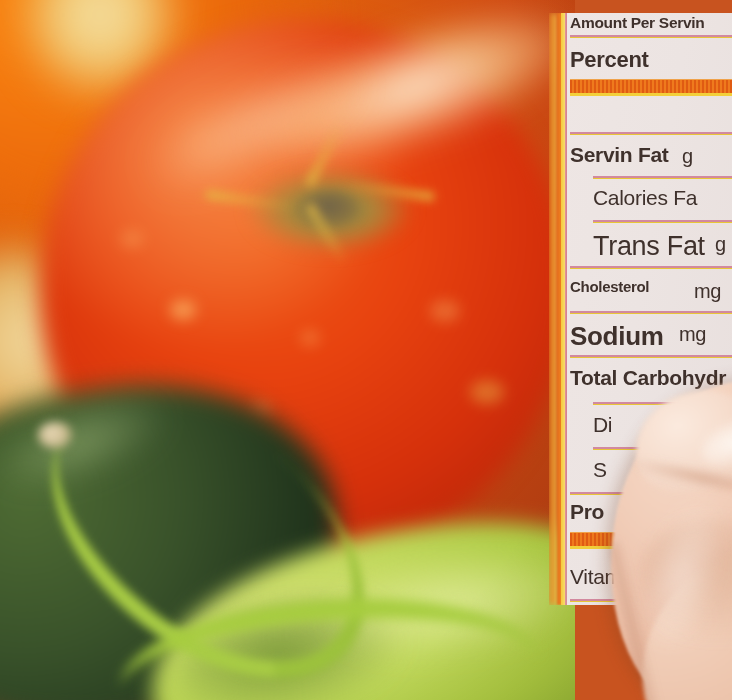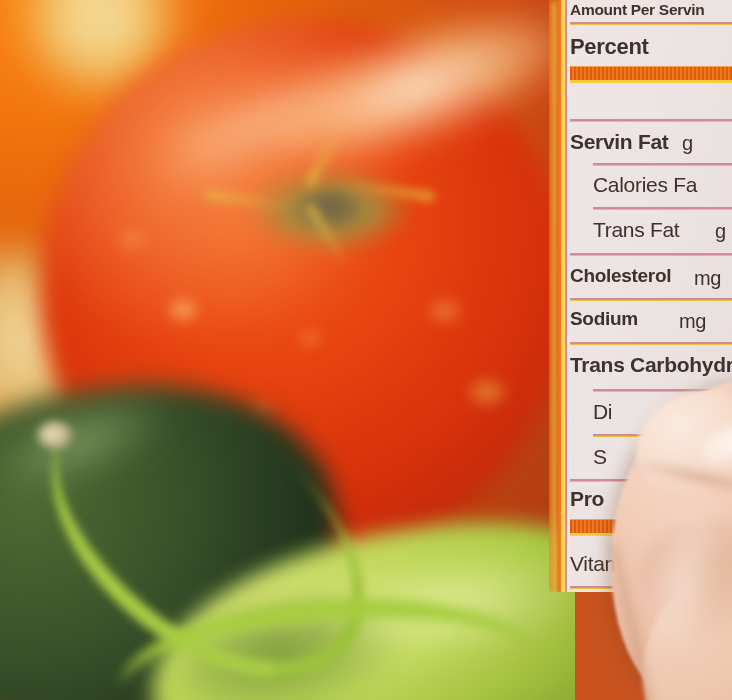--- a/index.html
+++ b/index.html
@@ -141,21 +141,21 @@
 
   
   .veil{
     position:absolute;inset:0;
     background:radial-gradient(120% 110% at 30% 40%, rgba(255,255,255,0) 60%, rgba(60,20,0,.18) 100%);
     pointer-events:none;
   }
 
   
   .label-panel{
-    position:absolute;right:0;top:0;width:183px;height:592px;
+    position:absolute;right:0;top:13px;width:183px;height:592px;
     overflow:hidden;
   }
   
   .edge-blur{position:absolute;left:0;top:0;width:9px;height:100%;
     background:linear-gradient(90deg,#d8741f 0%, #e98a24 40%, #f0b53c 75%, #f5d67a 100%);
     filter:blur(3px);}
   .edge-orange{position:absolute;left:8px;top:0;width:5px;height:100%;
     background:linear-gradient(90deg,#e7681a,#f08a22);filter:blur(1px);}
   .edge-yellow{position:absolute;left:12px;top:0;width:5px;height:100%;
     background:linear-gradient(90deg,#f6c93a,#f8e07a);filter:blur(.6px);}
@@ -323,48 +323,48 @@
 
       <div class="row" style="top:173px;">
         <div class="txt" style="left:23px;top:0;font-size:21px;">Calories Fa</div>
       </div>
       <div class="rule" style="left:23px;right:0;top:207px;">
         <div class="pink"></div>
           <div class="yel"></div>
       </div>
 
       <div class="row" style="top:218px;">
-        <div class="txt" style="left:23px;top:0;font-size:21px;">Trans  Fat</div>
+        <div class="txt" style="left:23px;top:0;font-size:27px;">Trans  Fat</div>
         <div class="txt" style="left:145px;top:2px;font-size:20px;">g</div>
       </div>
       <div class="rule" style="left:0;right:0;top:253px;">
         <div class="pink"></div>
           <div class="yel"></div>
       </div>
 
       <div class="row" style="top:265px;">
-        <div class="txt bold" style="left:0;top:0;font-size:19px;">Cholesterol</div>
+        <div class="txt bold" style="left:0;top:0;font-size:15px;">Cholesterol</div>
         <div class="txt" style="left:124px;top:2px;font-size:20px;">mg</div>
       </div>
       <div class="rule" style="left:0;right:0;top:298px;">
         <div class="pink"></div>
           <div class="yel"></div>
       </div>
 
       <div class="row" style="top:308px;">
-        <div class="txt bold" style="left:0;top:0;font-size:19px;">Sodium</div>
+        <div class="txt bold" style="left:0;top:0;font-size:26px;">Sodium</div>
         <div class="txt" style="left:109px;top:2px;font-size:20px;">mg</div>
       </div>
       <div class="rule" style="left:0;right:0;top:342px;">
         <div class="pink"></div>
           <div class="yel"></div>
       </div>
 
       <div class="row" style="top:353px;">
-        <div class="txt bold" style="left:0;top:0;font-size:21px;">Trans Carbohydr</div>
+        <div class="txt bold" style="left:0;top:0;font-size:21px;">Total Carbohydr</div>
       </div>
       <div class="rule" style="left:23px;right:0;top:389px;">
         <div class="pink"></div>
           <div class="yel"></div>
       </div>
 
       <div class="row" style="top:400px;">
         <div class="txt" style="left:23px;top:0;font-size:21px;">Di</div>
       </div>
       <div class="rule" style="left:23px;right:0;top:434px;">

